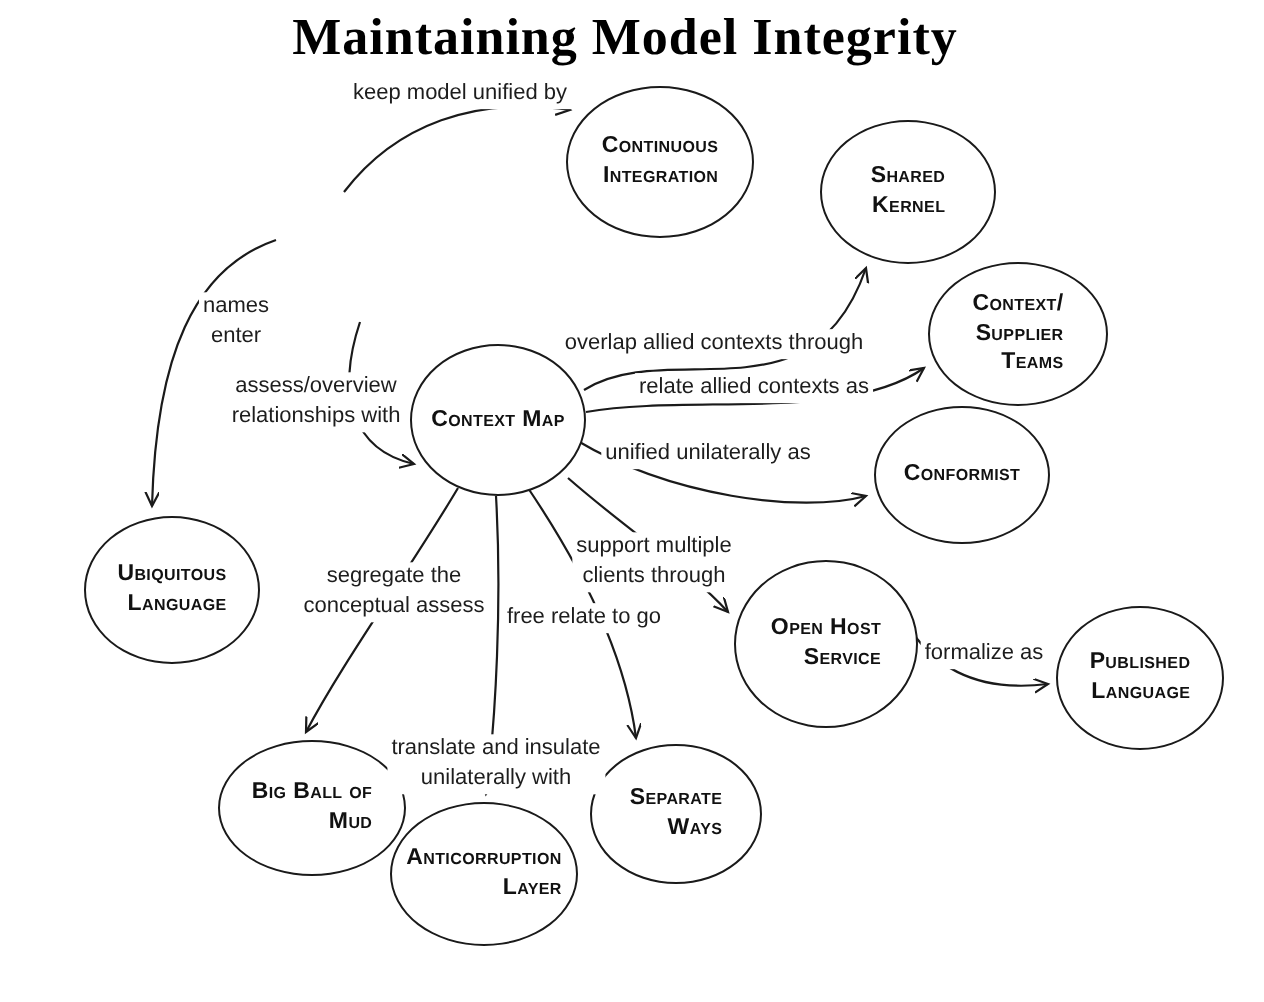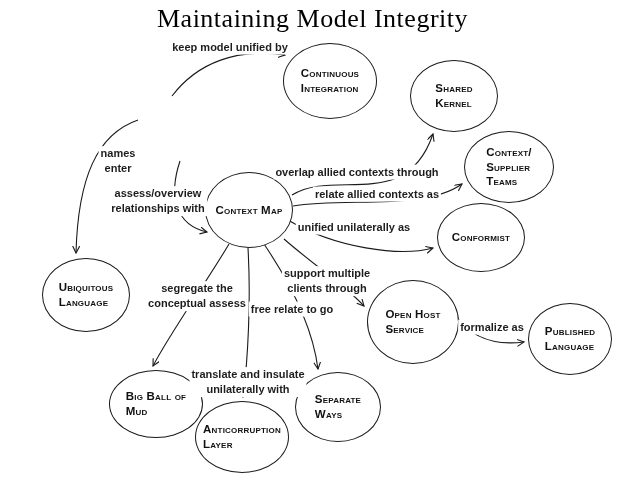--- a/index.html
+++ b/index.html
@@ -16,21 +16,21 @@
     overflow: hidden;
   }
   .title {
     position: absolute;
     left: 0;
     top: 4px;
     width: 625px;
     margin: 0;
     text-align: center;
     font-family: "Liberation Serif", serif;
-    font-weight: normal;
+    font-weight: bold;
     font-size: 26px;
     color: #000000;
     letter-spacing: 0.5px;
   }
   .edges-svg {
     position: absolute;
     left: 0;
     top: 0;
     width: 632px;
     height: 501px;
@@ -44,35 +44,34 @@
     align-items: center;
     justify-content: center;
     box-sizing: border-box;
   }
   .node-label {
     font-variant: small-caps;
     font-weight: bold;
     font-size: 11.5px;
     line-height: 1.3;
     color: #111111;
-    text-align: left;
+    text-align: right;
     white-space: pre-line;
     letter-spacing: 0.2px;
   }
   .edge-label {
     position: absolute;
     transform: translate(-50%, -50%);
     background: #ffffff;
     font-size: 11px;
     line-height: 1.35;
     color: #1d1d1d;
     text-align: center;
     white-space: pre-line;
     padding: 0 2px;
-    font-weight: bold;
   }
 </style>
 </head>
 <body>
 
 <div class="canvas">
 
   <h1 class="title">Maintaining Model Integrity</h1>
 
   <svg class="edges-svg" width="632" height="501" viewBox="0 0 632 501">

